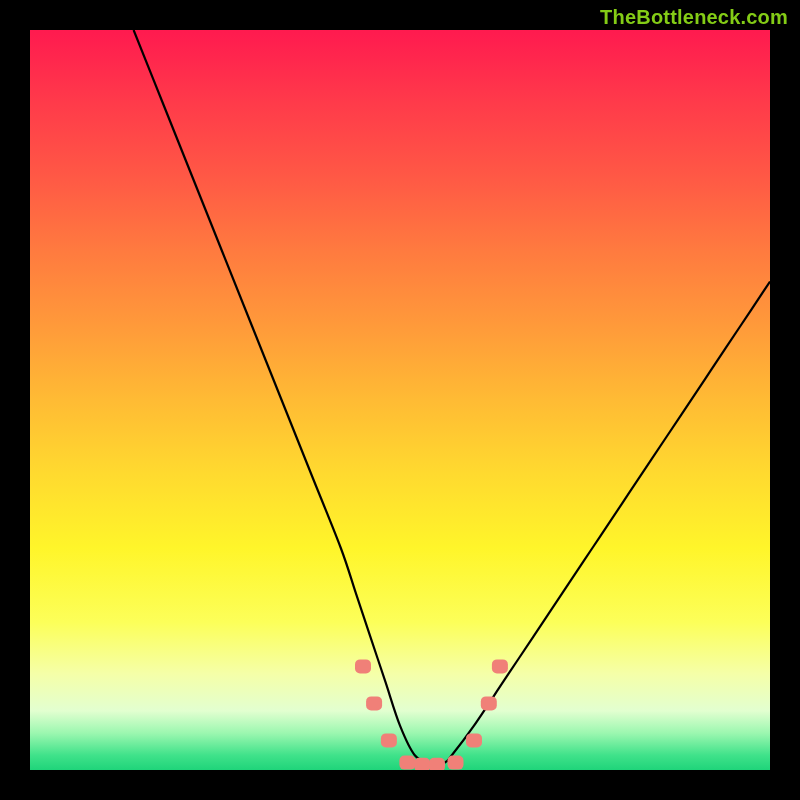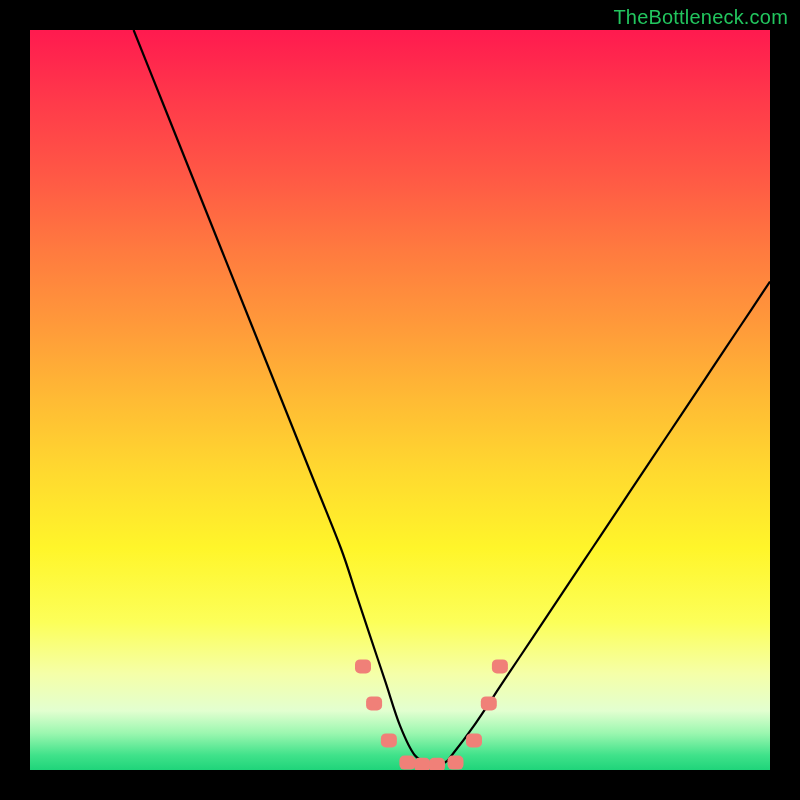--- a/index.html
+++ b/index.html
@@ -38,23 +38,23 @@
       #e2ffd0 92%,
       #9cf7b0 95%,
       #40e28a 98%,
       #1fd47a 100%
     );
   }
   .watermark {
     position: absolute;
     top: 6px;
     right: 12px;
-    color: #22c55e;
+    color: #84cc16;
     font-size: 20px;
-    font-weight: 400;
+    font-weight: 700;
     letter-spacing: 0.2px;
     z-index: 5;
   }
   svg.curve {
     position: absolute;
     left: 0;
     top: 0;
     width: 740px;
     height: 740px;
     z-index: 2;

